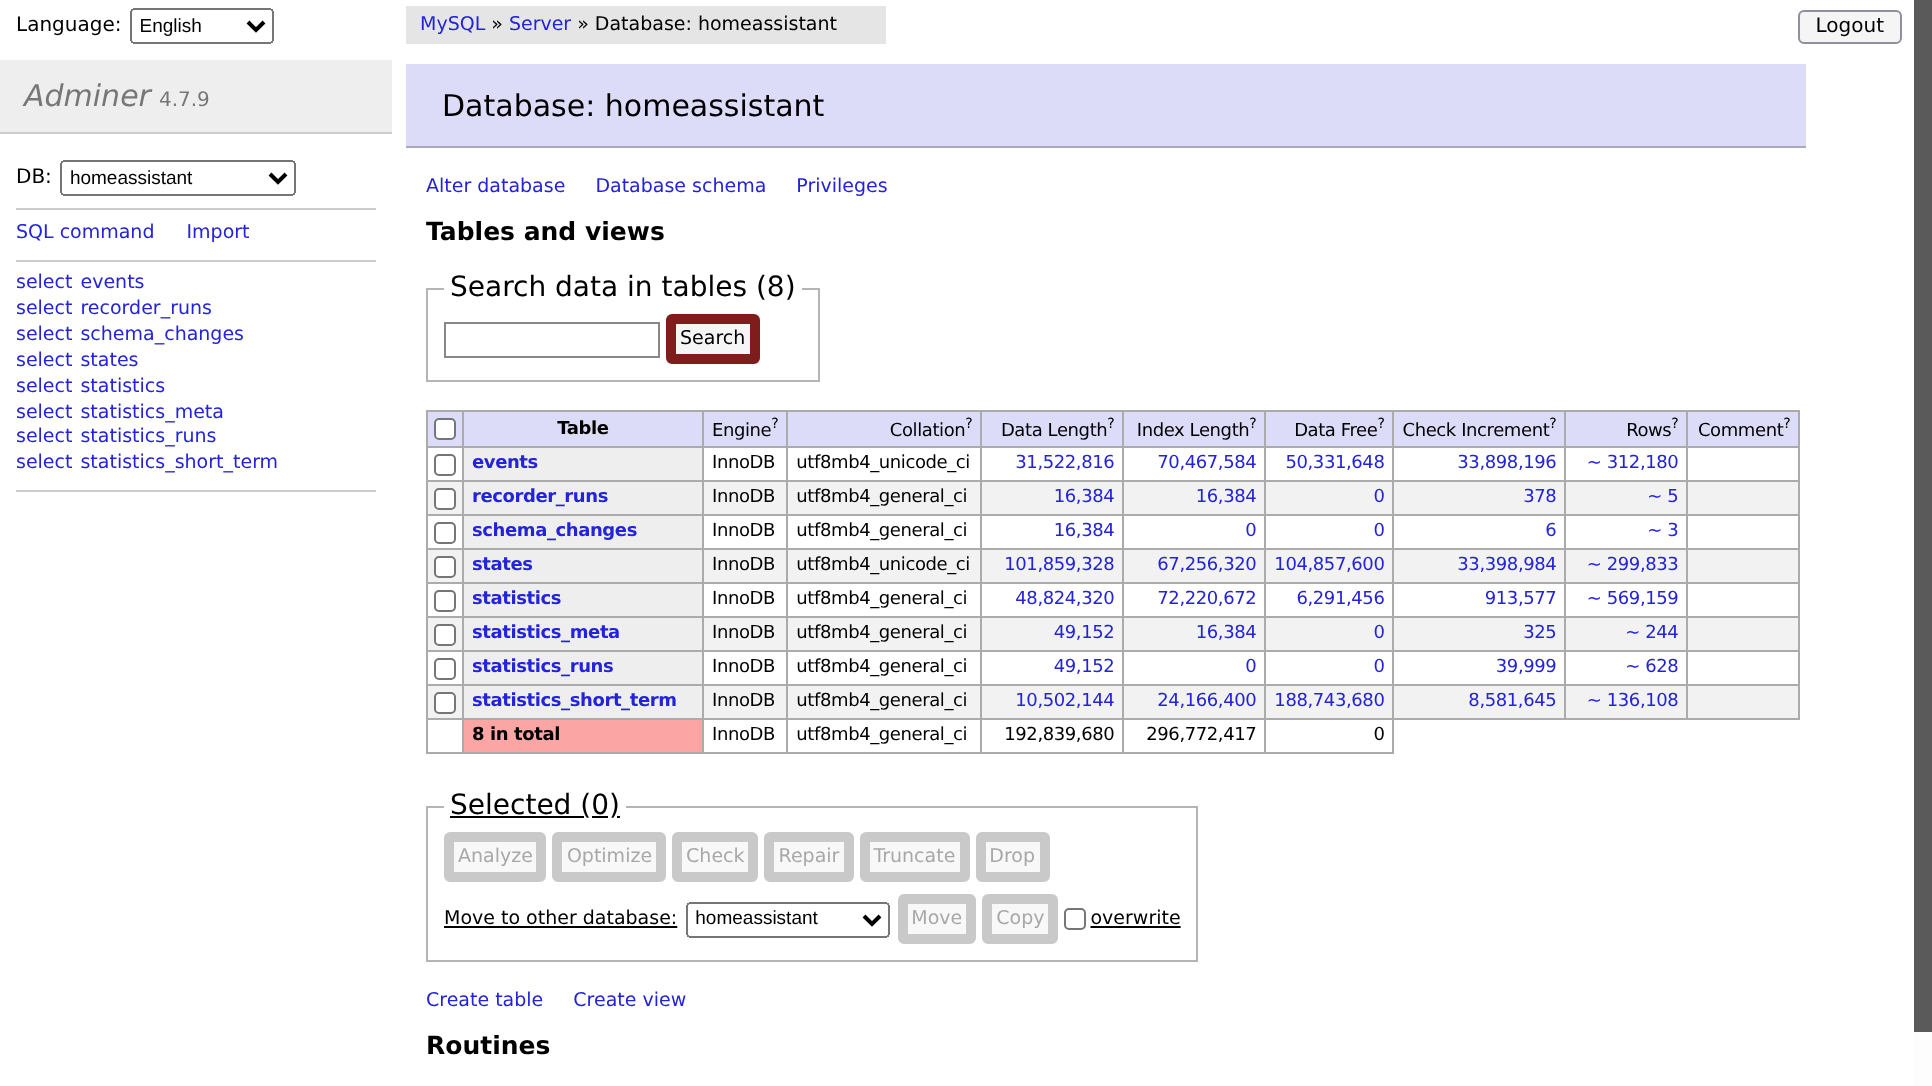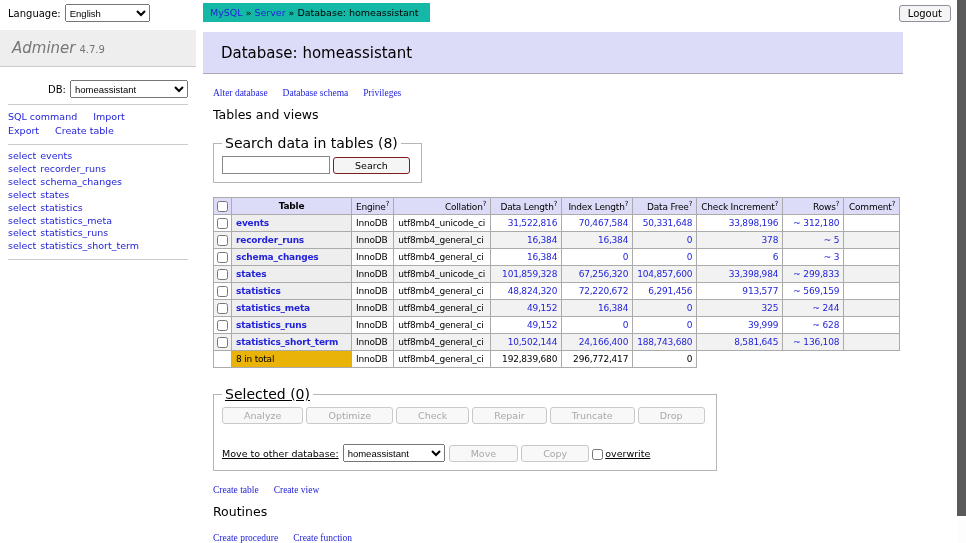--- a/index.html
+++ b/index.html
@@ -6,95 +6,95 @@
   html,body { margin:0; padding:0; }
   body {
     width:966px; height:543px; overflow:hidden; position:relative;
     background:#fff; color:#000;
     font-family:"DejaVu Sans","Liberation Sans",sans-serif; font-size:10px;
   }
   a { color:#2323d9; text-decoration:none; cursor:pointer; }
 
   
   #langbar { position:absolute; left:8px; top:4px; font-size:10px; }
-  #langbar select { font-size:9.5px; width:85px; height:18px; margin-left:4px; }
+  #langbar select { font-size:9.5px; width:72px; height:18px; margin-left:4px; }
   #logout-btn {
     position:absolute; right:15px; top:5px;
     font-size:10px; padding:2px 8px; border:1px solid #8f8f9d; border-radius:3px;
     background:#f5f5f5; font-family:inherit;
   }
 
   
   #sidebar { position:absolute; left:0; top:30px; width:196px; }
   #sidebar h1 {
     margin:0; padding:9px 0 9px 12px; background:#eee; border-bottom:1px solid #ccc;
     font-size:15px; font-weight:normal; font-style:italic; color:#777;
   }
   #sidebar h1 .version { font-size:10px; font-style:normal; color:#777; margin-left:4px; }
   #sidebar .pad { padding:0 8px 0 8px; }
-  #db-row { margin-top:13px; font-size:10px;margin-left:40px; }
+  #db-row { margin-top:13px; font-size:10px; }
   #db-row select { font-size:9.5px; width:118px; height:18px; margin-left:4px; }
   #sidebar hr { border:none; border-top:1px solid #ccc; margin:6px 0 5px 0; }
   #sidebar-links { font-size:9.5px; line-height:14px; margin:2px 0; }
   #sidebar-links a { margin-right:16px; }
   #table-list { font-size:9.5px; line-height:12.9px; margin:4px 0 5px 0; }
   #table-list .row a.sel { margin-right:4px; }
 
   
   #main { position:absolute; left:203px; top:0; width:700px; }
   #breadcrumb {
-    display:inline-block; margin:3px 0 0 0; padding:4px 11px 4px 7px;
-    background:#14b8a6; font-size:9.5px;
+    display:inline-block; margin:3px 0 0 0; padding:4px 24px 4px 7px;
+    background:#e5e5e5; font-size:9.5px;
   }
   #breadcrumb .sep { color:#000; margin:0 3px; }
   h2#page-title {
     margin:10px 0 0 0; padding:12px 18px 11px 18px; background:#dcdcf8;
     border-bottom:1px solid #a9a9b9; font-size:15px; font-weight:normal;
   }
   #content { padding:0 0 0 10px; }
-  .links { margin:14px 0 0 0; font-size:9.5px;font-family:Liberation Serif, serif; }
+  .links { margin:14px 0 0 0; font-size:9.5px; }
   .links a { margin-right:15px; }
-  h3 { font-size:12.5px; font-weight:normal; margin:9px 0 0 0; }
+  h3 { font-size:12.5px; font-weight:bold; margin:9px 0 0 0; }
 
   fieldset {
     display:inline-block; border:1px solid #b5b5b5; margin:13px 0 0 0;
     padding:5px 8px 8px 8px; font-size:9.5px;
   }
   legend { font-size:14px; padding:0 3px; }
   #search-input { width:108px; height:18px; font-size:9.5px; border:1px solid #888; padding:1px 3px; }
   button.btn {
-    font-size:9.5px; font-family:inherit; padding:2px 21px; margin-right:3px;
-    border:1px solid #7f1d1d; border-radius:3px; background:#f5f5f5; color:#000;
+    font-size:9.5px; font-family:inherit; padding:2px 2px; margin-right:3px;
+    border:5px solid #7f1d1d; border-radius:3px; background:#f5f5f5; color:#000;
   }
   button.btn:disabled { color:#a8a8a8; border-color:#c9c9c9; background:#f8f8f8; }
 
   
   table#tables-table {
     border-collapse:collapse; table-layout:fixed; margin-top:14px;
     font-size:9px; letter-spacing:-0.2px;
   }
   #tables-table td, #tables-table th {
     border:1px solid #ababab; padding:2px 4px; height:17px;
     white-space:nowrap; overflow:hidden; font-weight:normal;
   }
   #tables-table thead td, #tables-table thead th { background:#dcdcf8; text-align:right; }
   #tables-table thead th.tcol { text-align:center; font-weight:bold; }
   #tables-table sup { font-size:7px; }
   #tables-table tbody th { background:#eee; text-align:left; }
   #tables-table tbody th a { font-weight:bold; }
   #tables-table tr.odd td { background:#f2f2f2; }
   #tables-table td.check, #tables-table thead td.check { text-align:center; padding:1px 2px; }
   #tables-table td.num { text-align:right; }
-  #tables-table tr.total th { background:#eab308; font-weight:normal; }
+  #tables-table tr.total th { background:#fca5a5; font-weight:bold; }
   #tables-table tr.total td { color:#000; }
   input[type="checkbox"] { width:11px; height:11px; margin:0; vertical-align:middle; }
 
   
   #selected-fieldset { margin-top:18px;text-decoration:underline; }
-  #move-row { margin-top:20px; }
+  #move-row { margin-top:6px; }
   #move-row select { font-size:9.5px; width:102px; height:18px; margin:0 4px; }
   #overwrite-label { margin-left:2px; }
 
   
   #scrollbar { position:absolute; right:0; top:0; width:9px; height:543px; background:#fdfdfd; }
   #scrollbar .thumb { width:9px; height:516px; background:#5a5a5a; }
 </style>
 </head>
 <body>
 
@@ -106,21 +106,20 @@
 
 <div id="sidebar">
   <h1><span>Adminer</span><span class="version">4.7.9</span></h1>
   <div class="pad">
     <div id="db-row">
       <span>DB:</span><select id="db-select"><option>homeassistant</option></select>
     </div>
     <hr>
     <div id="sidebar-links">
         <div><a>SQL command</a><a>Import</a></div>
-        <div><a>Export</a><a>Create table</a></div>
       </div>
     <hr>
     <div id="table-list">
         <div class="row"><a class="sel">select</a><a>events</a></div>
         <div class="row"><a class="sel">select</a><a>recorder_runs</a></div>
         <div class="row"><a class="sel">select</a><a>schema_changes</a></div>
         <div class="row"><a class="sel">select</a><a>states</a></div>
         <div class="row"><a class="sel">select</a><a>statistics</a></div>
         <div class="row"><a class="sel">select</a><a>statistics_meta</a></div>
         <div class="row"><a class="sel">select</a><a>statistics_runs</a></div>

